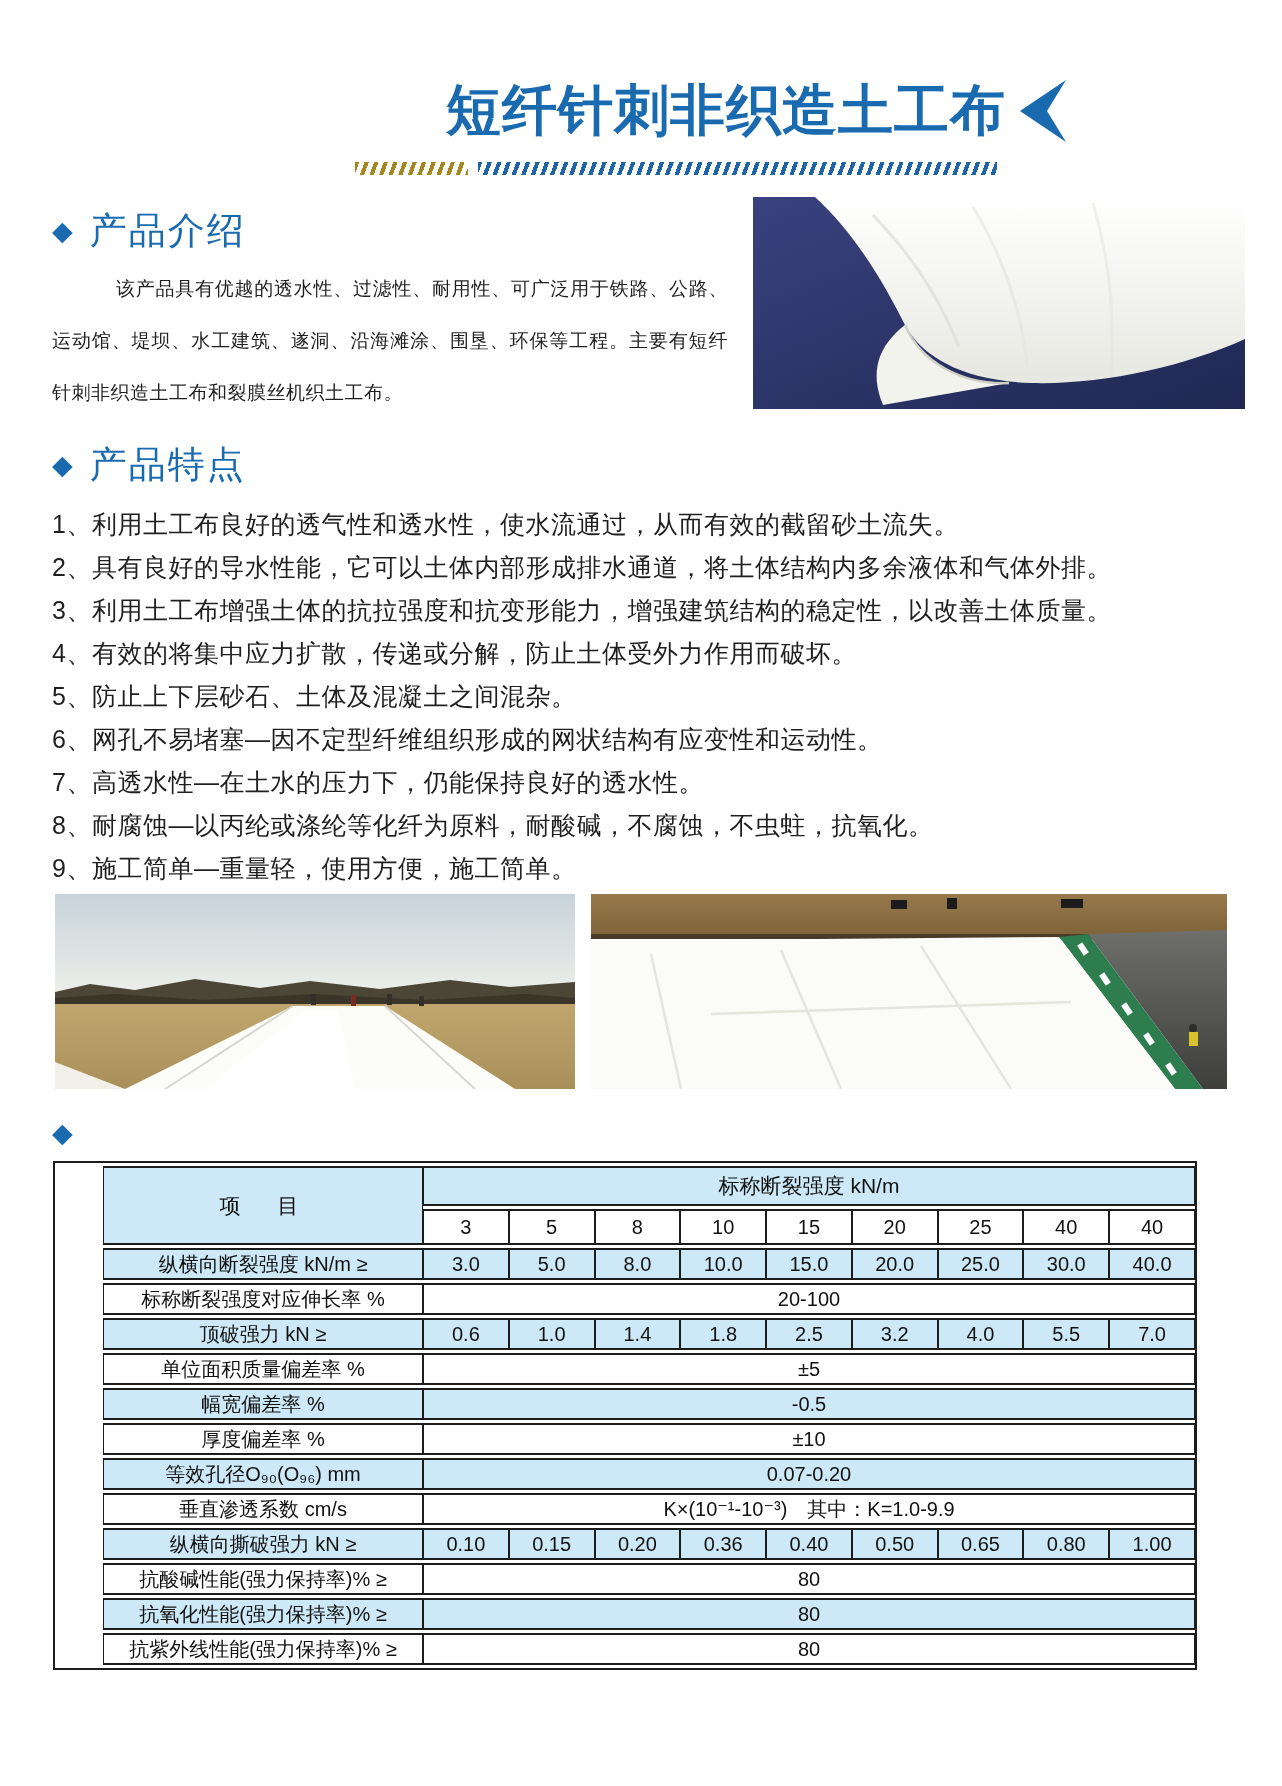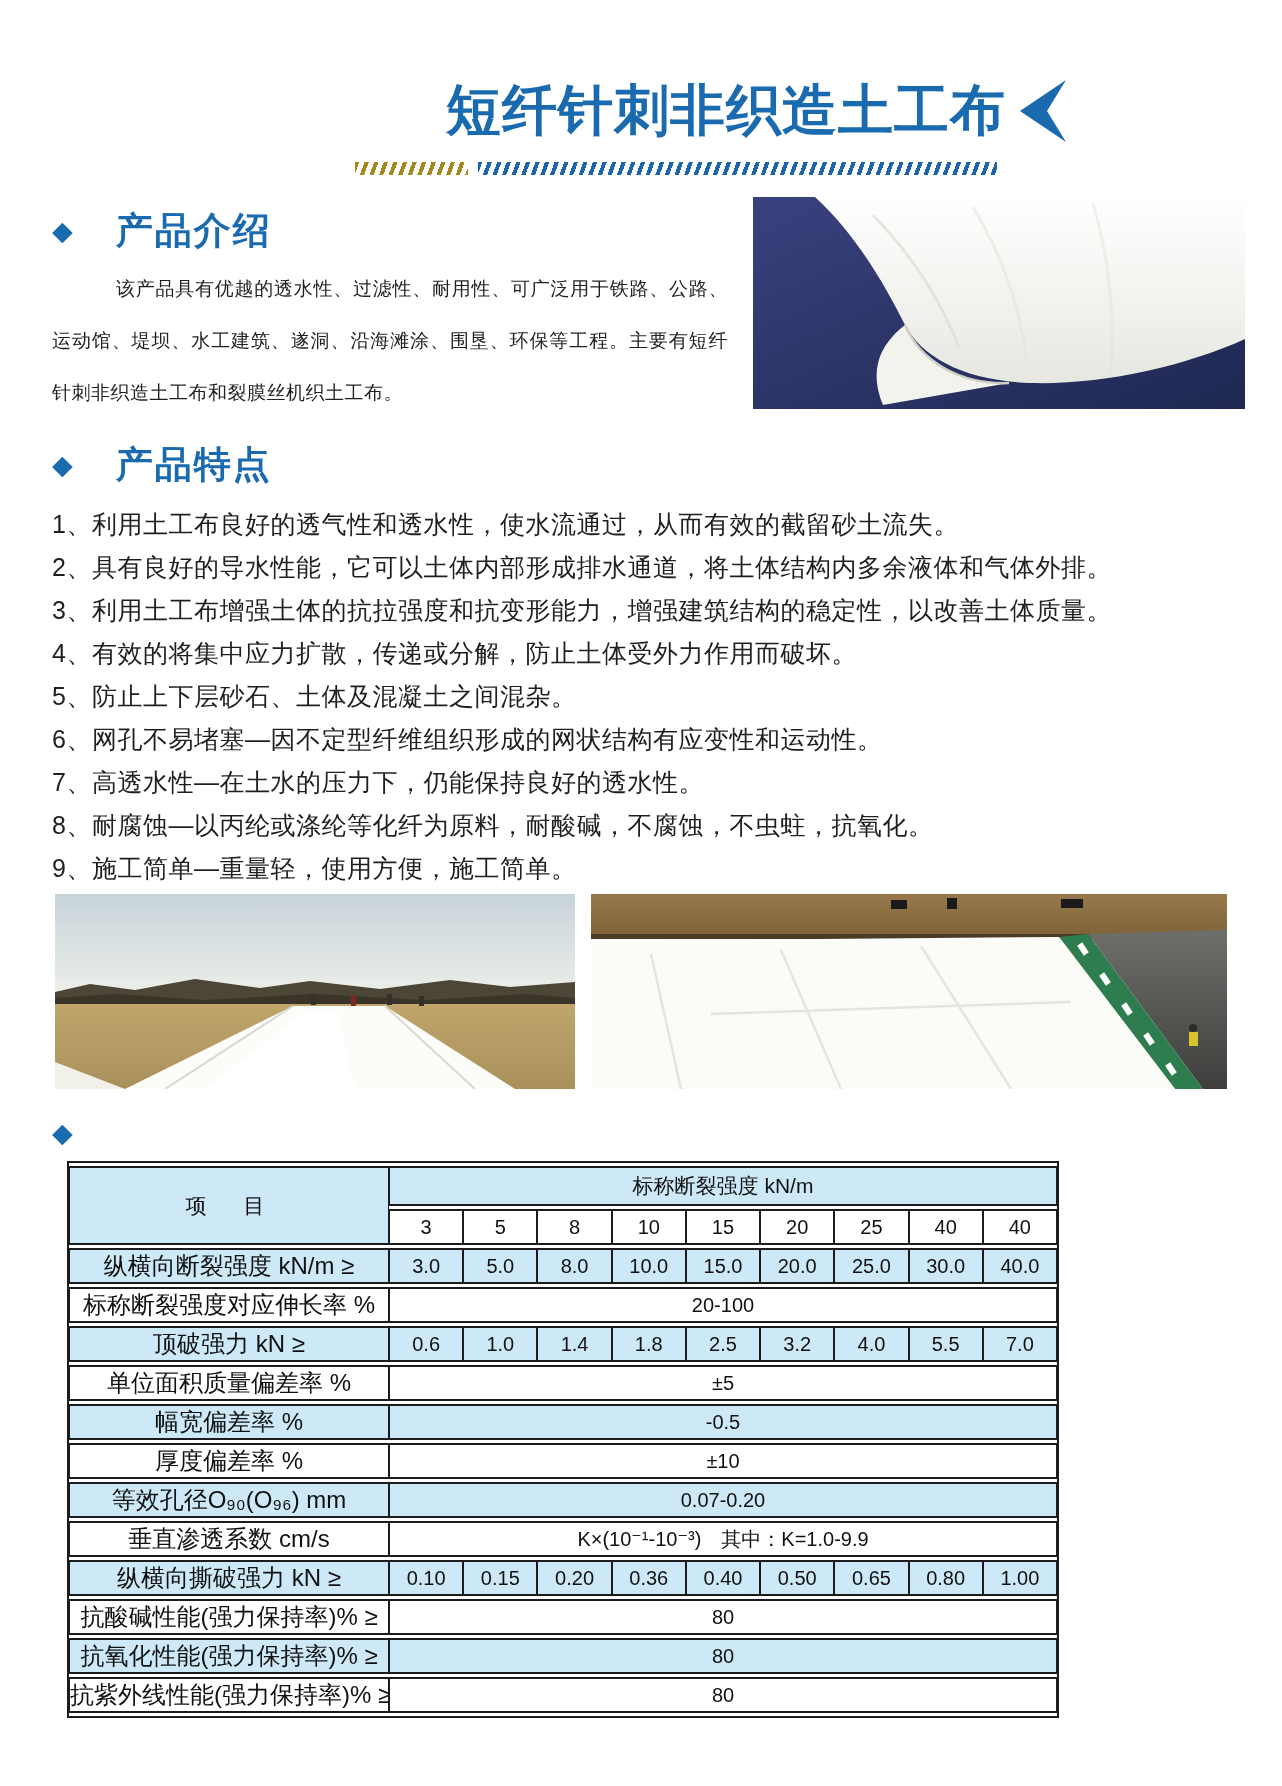--- a/index.html
+++ b/index.html
@@ -17,51 +17,51 @@
   .title-arrow{width:46px;height:62px;flex:0 0 auto;}
 
   .stripes{margin-top:4px;margin-left:355px;display:flex;gap:10px;height:13px;}
   .stripe{height:13px;}
   .stripe.gold{width:113px;background:repeating-linear-gradient(110deg,var(--gold) 0 4px,#fff 4px 9px);}
   .stripe.blue{width:519px;background:repeating-linear-gradient(110deg,var(--sblue) 0 4px,#fff 4px 9px);}
 
   
   .sec-head{display:flex;align-items:center;gap:17px;height:44px;}
   .diamond{color:var(--accent);font-size:27px;line-height:1;}
-  .sec-head h2{font-size:37px;font-weight:bold;color:var(--accent);letter-spacing:2px;white-space:nowrap;margin-left:26px;}
+  .sec-head h2{font-size:37px;font-weight:normal;color:var(--accent);letter-spacing:2px;white-space:nowrap;}
 
   
   .section-intro{position:relative;margin-top:34px;padding-left:52px;height:222px;}
   .intro-text{margin-top:10px;width:676px;font-size:19px;line-height:52px;text-indent:64px;text-align:justify;color:var(--text);letter-spacing:0.5px;}
   .photo-product{position:absolute;top:-12px;right:37px;width:492px;height:212px;display:block;}
 
   
   .section-features{margin-top:12px;padding-left:52px;}
   .features-list{margin-top:20px;}
   .feature-item{font-size:25px;line-height:34px;margin-bottom:9px;color:var(--text);letter-spacing:0.5px;white-space:nowrap;}
 
   
   .site-photos{margin-top:8px;padding-left:55px;display:flex;gap:16px;}
   .site-photos svg{display:block;}
 
   
   .section-specs{margin-top:22px;padding-left:52px;}
-  .table-frame{margin-top:6px;margin-left:15px;width:992px;border:2px solid var(--tborder);background:#fff;}
+  .table-frame{margin-top:6px;margin-left:1px;width:1144px;border:2px solid var(--tborder);background:#fff;padding-left:48px;}
   table.spec{border-collapse:separate;border-spacing:0 3px;table-layout:fixed;width:100%;}
   table.spec col.labcol{width:320px;}
   table.spec th,table.spec td{
     border:2px solid var(--tborder);border-left-width:1px;border-right-width:1px;
     text-align:center;vertical-align:middle;font-weight:normal;color:#111;
     overflow:hidden;white-space:nowrap;
   }
   thead tr.top th{height:40px;background:var(--shade);font-size:21px;}
   th.corner{font-size:22px;letter-spacing:8px;background:var(--shade);}
   thead tr.grades th{height:36px;background:#fff;font-size:20px;}
   tbody td{height:32px;font-size:20px;background:#fff;}
-  tbody td.lab{font-size:24px;}
+  tbody td.lab{font-size:20px;}
   tbody tr.shade td{background:var(--shade);}
 </style>
 </head>
 <body>
 
 <div class="page">
 
   <div class="masthead">
     <h1>短纤针刺非织造土工布</h1>
     <svg class="title-arrow" viewBox="0 0 46 62">

